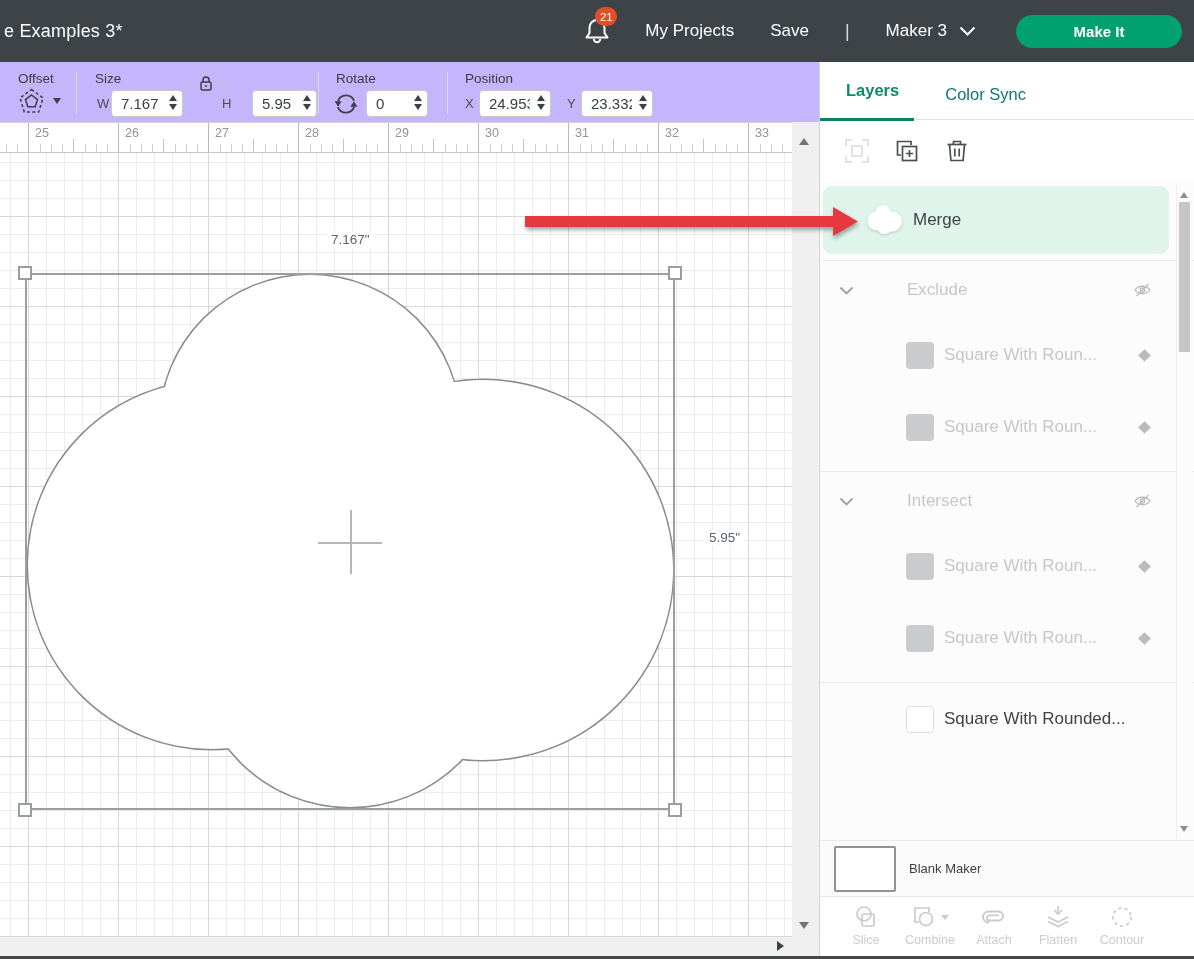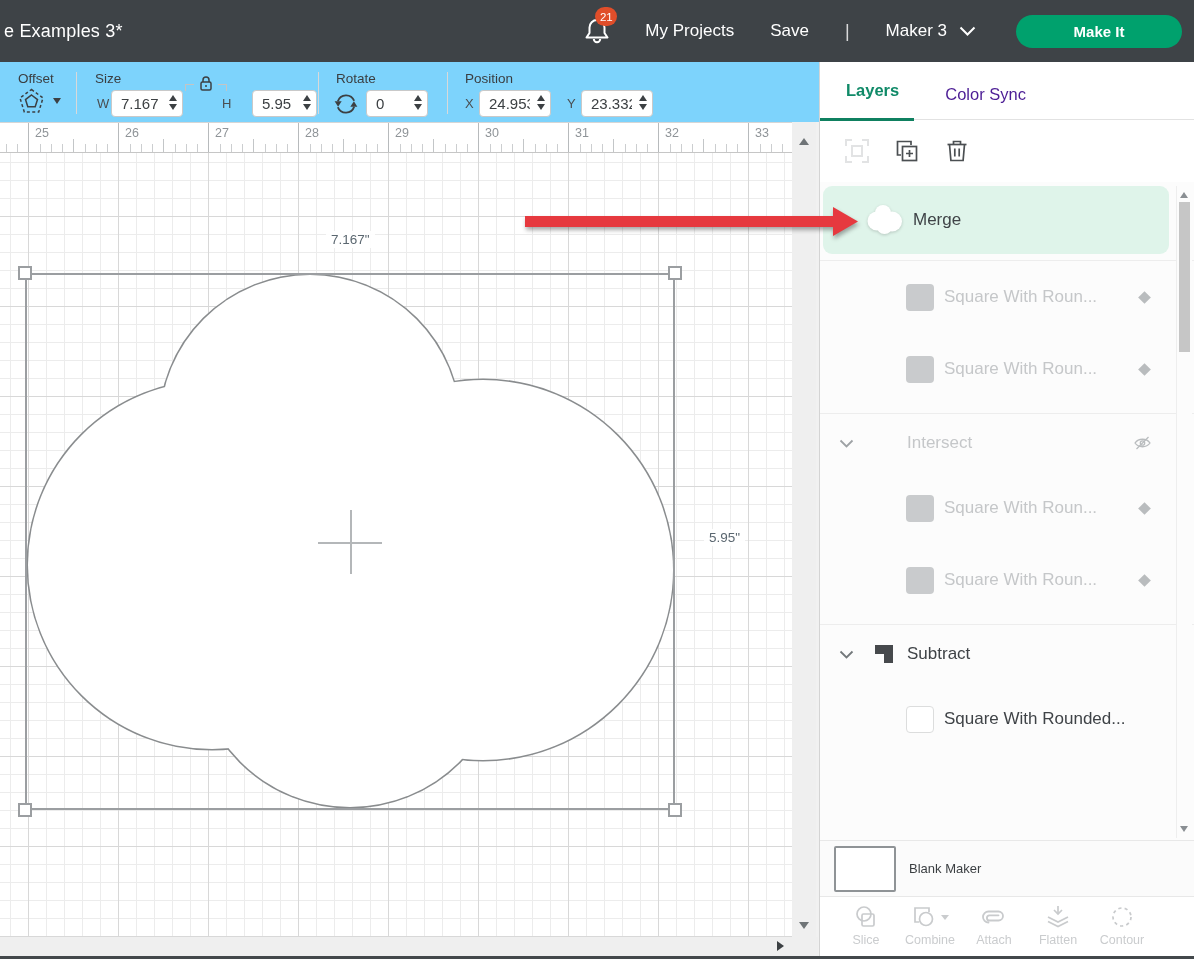--- a/index.html
+++ b/index.html
@@ -13,21 +13,21 @@
   .topnav { margin-left:auto; display:flex; align-items:center; }
   .bell-wrap { position:relative; width:30px; height:34px; margin-right:32px; cursor:pointer; }
   .badge { position:absolute; top:-7px; left:12px; min-width:22px; height:19px; background:#e04e2a; border-radius:10px; color:#fff; font-size:11.5px; font-weight:normal; display:flex; align-items:center; justify-content:center; padding:0 4px; }
   .nav-item { color:#fff; font-size:17px; margin-right:36px; cursor:pointer; }
   .pipe { color:rgba(255,255,255,.8); font-size:18px; margin-right:36px; }
   .machine { display:flex; align-items:center; color:#fff; font-size:17px; margin-right:40px; cursor:pointer;justify-content:space-between; }
   .machine svg { margin-left:12px; }
   .makeit { width:166px; height:33px; border:none; border-radius:17px; background:#00a16d; color:#fff; font-size:15px; font-weight:bold; font-family:"Liberation Sans",sans-serif; margin-right:12px; cursor:pointer; }
 
   
-  .toolbar { position:absolute; left:0; top:62px; width:819px; height:60px; background:#7dd3fc; z-index:5; }
+  .toolbar { position:absolute; left:0; top:62px; width:819px; height:60px; background:#c4b5fd; z-index:5; }
   .tb-label { position:absolute; top:9px; font-size:13.5px; color:#3a3e41; }
   .tb-div { position:absolute; top:10px; width:1px; height:42px; background:#d9d9d9; }
   .axis-lab { position:absolute; top:34px; font-size:13px; color:#4a4e51; }
   .numwrap { position:absolute; top:28px; height:27px; border:1px solid #c9c9c9; border-radius:4px; background:#fff; }
   .numwrap input { width:100%; height:100%; border:none; outline:none; font-size:15px; color:#3c4043; padding:0 20px 0 9px; background:transparent; font-family:"Liberation Sans",sans-serif; }
   .stepper { position:absolute; right:5px; top:4px; display:flex; flex-direction:column; gap:3px; cursor:pointer; }
   .stepper i { display:block; width:0; height:0; border-left:4.5px solid transparent; border-right:4.5px solid transparent; }
   .stepper .up { border-bottom:6px solid #3c4043; }
   .stepper .dn { border-top:6px solid #3c4043; }
   .lockgroup { position:absolute; left:185px; top:12px; width:42px; height:18px; }
@@ -72,21 +72,21 @@
   .hs-right { position:absolute; right:34px; top:4px; width:0; height:0; border-top:5px solid transparent; border-bottom:5px solid transparent; border-left:7px solid #3c4043; cursor:pointer; }
 
   
   .red-arrow { position:absolute; left:520px; top:200px; z-index:60; filter:drop-shadow(1px 3px 2px rgba(60,60,60,.45)); pointer-events:none; }
 
   
   .panel { position:absolute; left:819px; top:62px; width:375px; height:897px; background:#fff; border-left:1px solid #d4d4d4; }
   .ptabs { position:relative; height:58px; border-bottom:1px solid #e2e2e2; display:flex; align-items:center; }
   .tab { font-size:16.5px; cursor:pointer; }
   .tab-layers { margin-left:26px; color:#108a68; font-weight:bold; }
-  .tab-colorsync { margin-left:46px; color:#4c1d95;margin-top:8px; }
+  .tab-colorsync { margin-left:46px; color:#0f766e;margin-top:8px; }
   .tab-underline { position:absolute; left:0; bottom:-2px; width:94px; height:3px; background:#0f8060; }
   .pactions { height:62px; display:flex; align-items:center; }
   .pact { margin-left:24px; cursor:pointer; width:26px; height:26px; }
   .pact:first-child { margin-left:24px; }
   .plist { position:relative; height:658px; background:#fcfcfc; overflow:hidden; }
   .list-div { height:1px; background:#ededed; }
   .row { display:flex; align-items:center; cursor:pointer; }
   .row-merge { margin:4px 0 0 3px; width:346px; height:68px; background:#dff4ea; border-radius:9px; }
   .row-merge .thumb-merge { margin-left:43px; }
   .row-merge .lab { margin-left:9px; color:#3f4347; font-size:17px; }
@@ -313,20 +313,33 @@
             <circle cx="17" cy="12" r="8"></circle>
               <circle cx="11" cy="20" r="9.5"></circle>
             <circle cx="26" cy="20.5" r="10"></circle>
               <circle cx="18.5" cy="25" r="8"></circle>
           </g>
         </svg>
         <span class="lab">Merge</span>
       </div>
 
       <div class="list-div" style="margin-top:6px"></div>
+      <div class="row row-group">
+        <svg class="chev" viewBox="0 0 15 9">
+            <polyline points="1.5,1.5 7.5,7.5 13.5,1.5" fill="none" stroke="#9ea2a5" stroke-width="1.8"></polyline>
+          </svg>
+        <span class="lab lab-dim">Exclude</span>
+        <svg class="eye" width="19" height="18" viewBox="0 0 19 18">
+          <g stroke="#b9bcbe" stroke-width="1.3" fill="none">
+            <path d="M2 9 C5.5 4 13.5 4 17 9 C13.5 14 5.5 14 2 9 Z"></path>
+              <circle cx="9.5" cy="9" r="2.2"></circle>
+              <path d="M3.5 15 L15.5 3"></path>
+          </g>
+        </svg>
+      </div>
       <div class="row row-child">
         <span class="thumb thumb-gray"></span>
         <span class="lab lab-dim">Square With Roun...</span>
         <span class="diamond"></span>
       </div>
       <div class="row row-child">
         <span class="thumb thumb-gray"></span>
         <span class="lab lab-dim">Square With Roun...</span>
         <span class="diamond"></span>
       </div>
@@ -350,29 +363,20 @@
         <span class="lab lab-dim">Square With Roun...</span>
         <span class="diamond"></span>
       </div>
       <div class="row row-child">
         <span class="thumb thumb-gray"></span>
         <span class="lab lab-dim">Square With Roun...</span>
         <span class="diamond"></span>
       </div>
 
       <div class="list-div" style="margin-top:8px"></div>
-      <div class="row row-group has-icon">
-        <svg class="chev" viewBox="0 0 15 9">
-            <polyline points="1.5,1.5 7.5,7.5 13.5,1.5" fill="none" stroke="#73787b" stroke-width="1.8"></polyline>
-          </svg>
-        <svg class="sub-icon" width="24" height="24" viewBox="0 0 24 24">
-          <path d="M3 3 H21 V21 H12 V12 H3 Z" fill="#46494c"></path>
-        </svg>
-        <span class="lab lab-dark">Subtract</span>
-      </div>
       <div class="row row-child">
         <span class="thumb thumb-white"></span>
         <span class="lab lab-dark">Square With Rounded...</span>
       </div>
     </div>
 
     <div class="pscroll">
       <span class="ps-up"></span>
       <span class="ps-thumb"></span>
       <span class="ps-dn"></span>

